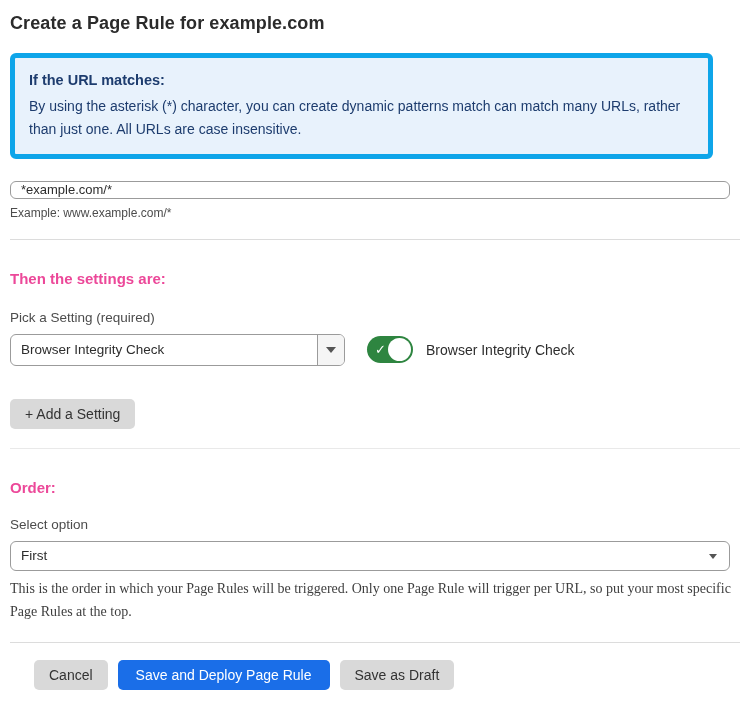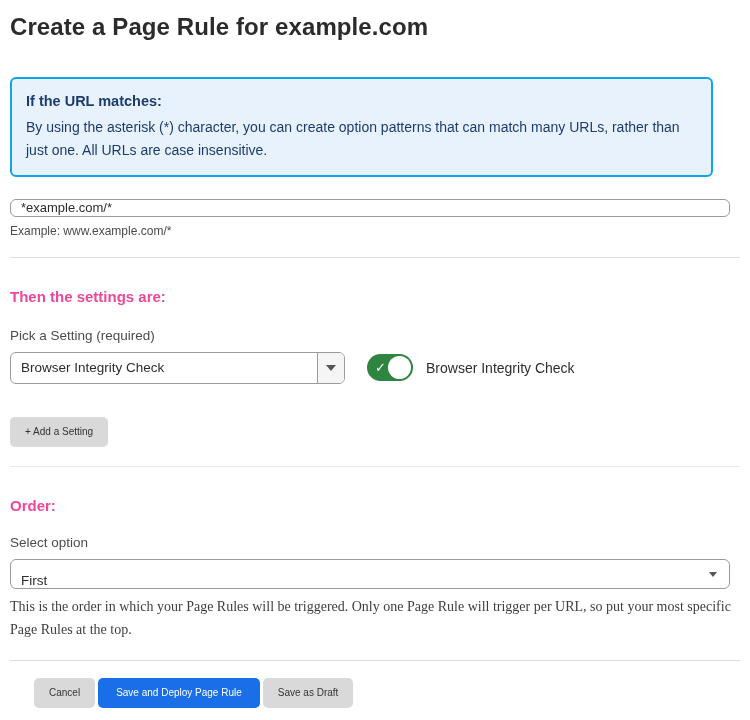--- a/index.html
+++ b/index.html
@@ -6,32 +6,32 @@
   html, body {
     width: 750px; height: 720px;
     background: #ffffff;
     font-family: "Liberation Sans", "DejaVu Sans", sans-serif;
     color: #2d2d2d;
     overflow: hidden;
   }
   .container { padding: 13px 10px 0 10px; }
 
   .page-title {
-    font-size: 24px;
+    font-size: 18px;
     font-weight: bold;
     color: #2b2b2b;
     letter-spacing: .1px;
-    margin-bottom: 36px;
+    margin-bottom: 19px;
   }
 
   
   .info-box {
     width: 703px;
     background: #e8f2fc;
-    border: 2px solid #0ea5e9;
+    border: 5px solid #0ea5e9;
     border-radius: 6px;
     padding: 11px 16px 13px 14px;
     color: #1d3c6e;
     font-size: 14px;
     line-height: 23px;
     margin-bottom: 21px;
   }
   .info-box .info-heading {
     font-weight: bold;
     font-size: 14.5px;
@@ -144,40 +144,40 @@
   .toggle-label { margin-left: 13px; font-size: 14px; color: #2d2d2d; }
 
   
   .btn {
     display: inline-flex;
     align-items: center;
     justify-content: center;
     height: 30px;
     border: none;
     border-radius: 5px;
-    font-size: 10px;
+    font-size: 14px;
     font-family: "Liberation Sans", "DejaVu Sans", sans-serif;
     cursor: pointer;
     padding: 0 15px;
   }
   .btn-gray { background: #d9d9d9; color: #333333; }
   .btn-blue { background: #1a6ee8; color: #ffffff; padding: 0 18px; }
 
   .add-setting-btn { margin-top: 33px; }
 
   
   .order-select {
     position: relative;
     width: 720px;
     height: 30px;
     border: 1px solid #9b9b9b;
     border-radius: 6px;
     background: #fff;
     display: flex;
-    align-items: flex-end;
+    align-items: center;
     padding: 0 10px;
     font-size: 13.5px;
     color: #2d2d2d;
     cursor: pointer;
   }
   .order-select .caret-down {
     position: absolute;
     right: 12px; top: 50%;
     transform: translateY(-40%);
     border-left-width: 4.5px;
@@ -186,36 +186,36 @@
   }
   .order-desc {
     font-size: 14px;
     color: #3e3e3e;
     line-height: 23px;
     margin-top: 6px;
     width: 730px;
     font-family: Liberation Serif, serif;
   }
 
-  .action-row { display: flex; align-items: center; gap: 3px; margin-top: 17px; padding-left: 24px; }
+  .action-row { display: flex; align-items: center; gap: 10px; margin-top: 17px; padding-left: 24px; }
 
   .mt-url-label { margin-top: 0; }
   .spacer-21 { height: 21px; }
   .spacer-23 { height: 23px; }
 </style>
 </head>
 <body>
 
 <div class="container">
 
   <h1 class="page-title">Create a Page Rule for example.com</h1>
 
   <div class="info-box">
     <div class="info-heading">If the URL matches:</div>
-    <div class="info-body">By using the asterisk (*) character, you can create option patterns that can match many URLs, rather than just one. All URLs are case insensitive.</div>
+    <div class="info-body">By using the asterisk (*) character, you can create dynamic patterns match can match many URLs, rather than just one. All URLs are case insensitive.</div>
   </div>
 
   <input class="text-input" type="text" value="*example.com/*" style="">
   <div class="helper-text">Example: www.example.com/*</div>
 
   <hr class="divider">
 
   <div class="section-heading">Then the settings are:</div>
 
   <div class="spacer-23"></div>

